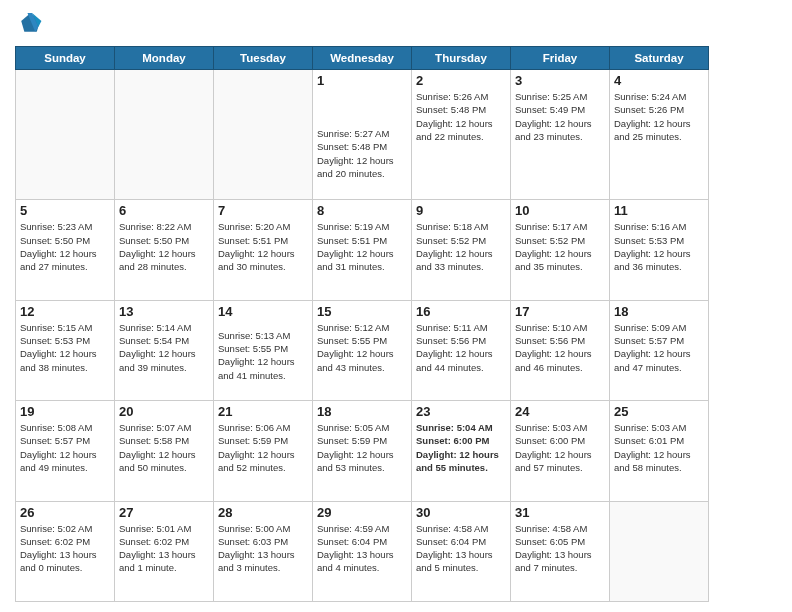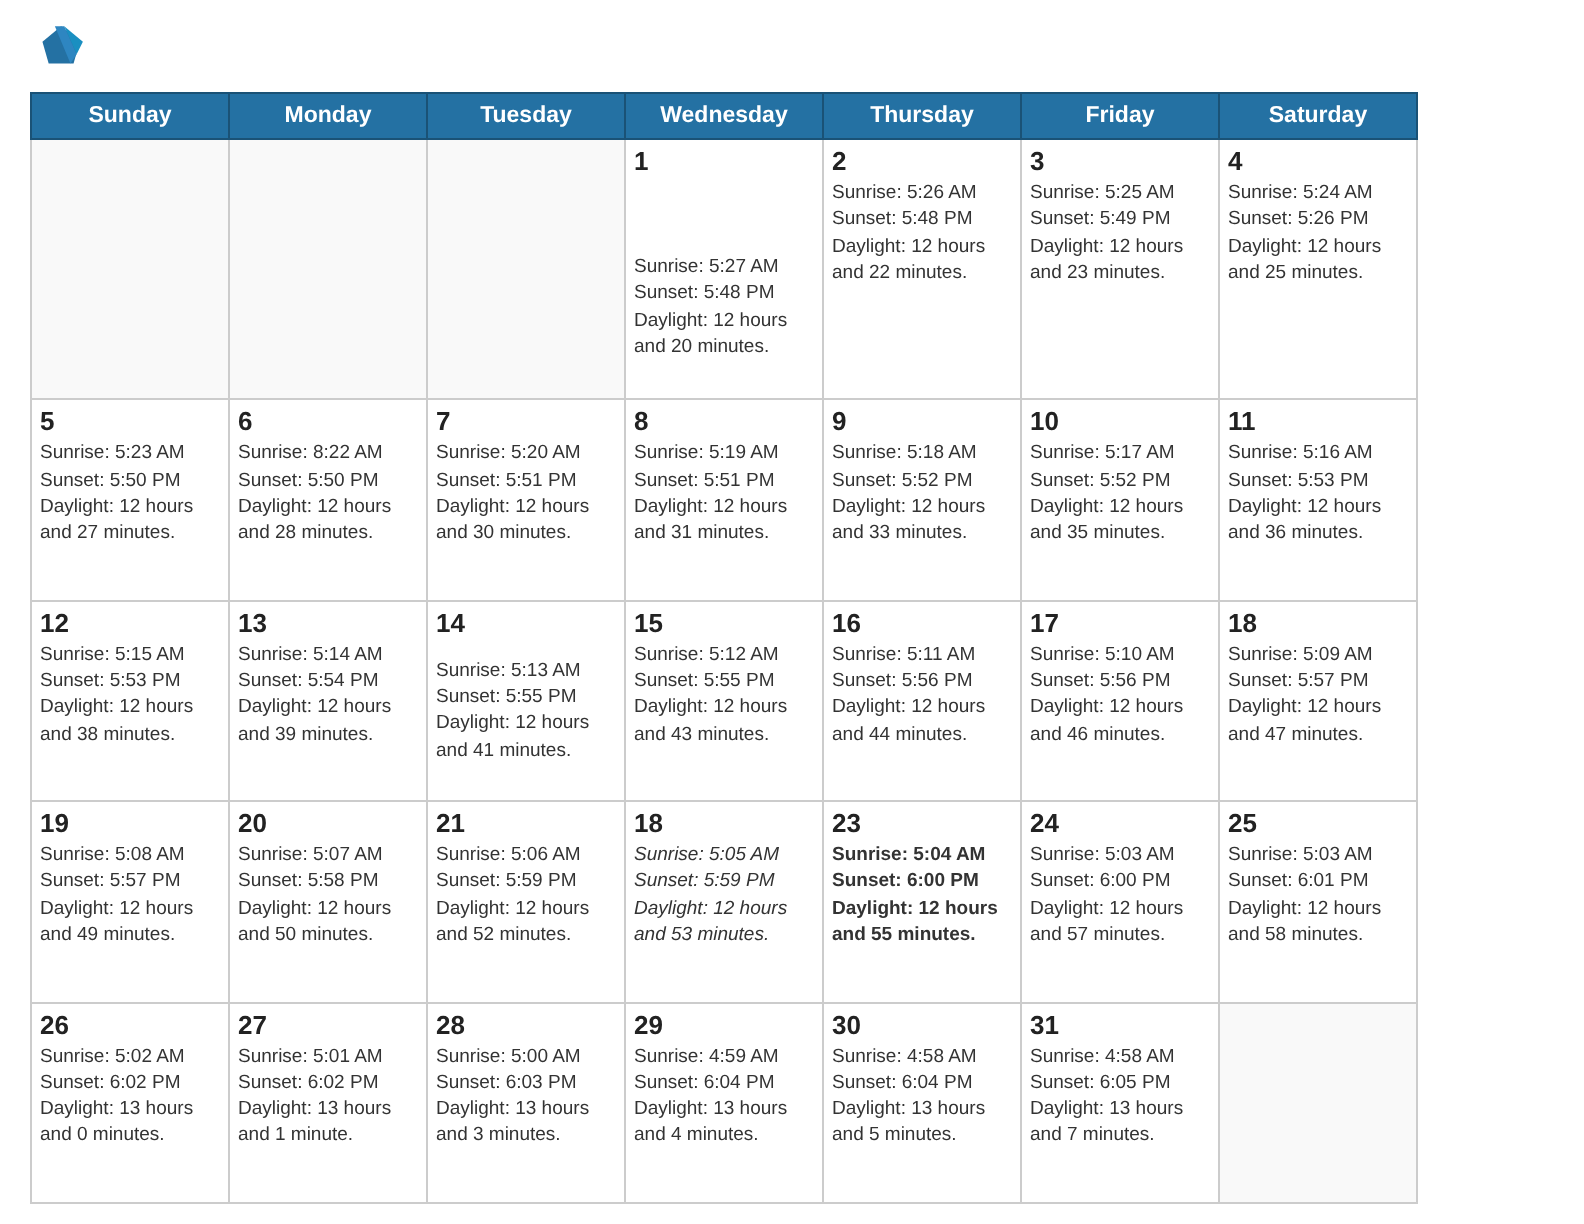--- a/index.html
+++ b/index.html
@@ -276,21 +276,21 @@
           </td>
           <td>
             <div class="day-num">21</div>
             <div class="day-info" style="white-space: pre-line;">Sunrise: 5:06 AM
 Sunset: 5:59 PM
 Daylight: 12 hours
 and 52 minutes.</div>
           </td>
           <td>
             <div class="day-num">18</div>
-            <div class="day-info" style="white-space: pre-line; font-style: italic;">Sunrise: 5:05 AM
+            <div class="day-info" style="white-space: pre-line;">Sunrise: 5:05 AM
 Sunset: 5:59 PM
 Daylight: 12 hours
 and 53 minutes.</div>
           </td>
           <td>
             <div class="day-num">23</div>
             <div class="day-info" style="white-space: pre-line; font-weight: bold;">Sunrise: 5:04 AM
 Sunset: 6:00 PM
 Daylight: 12 hours
 and 55 minutes.</div>

